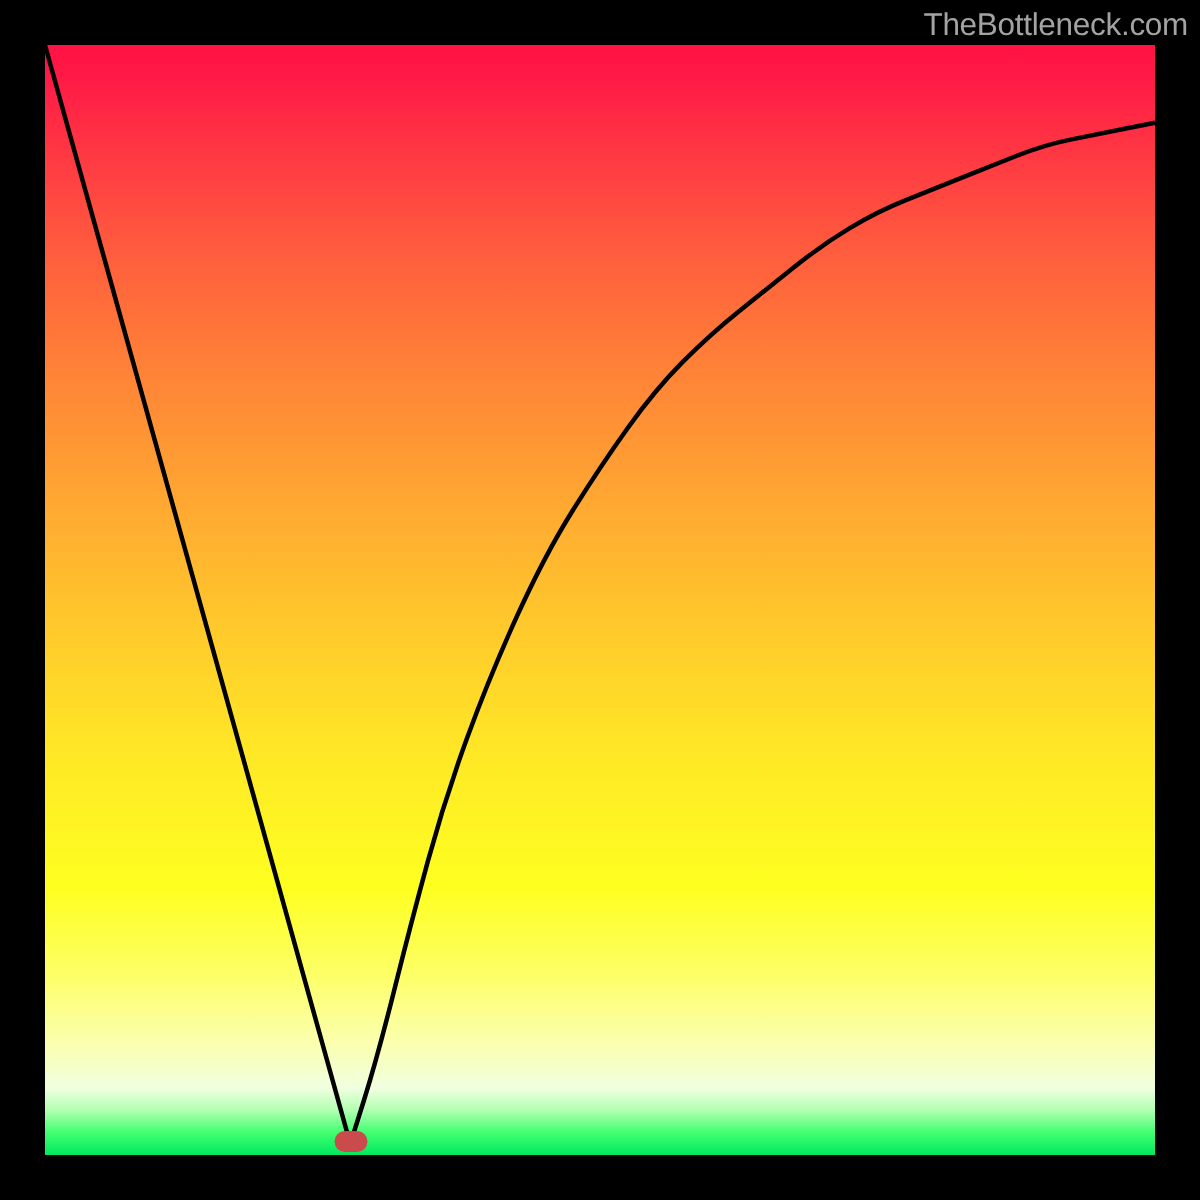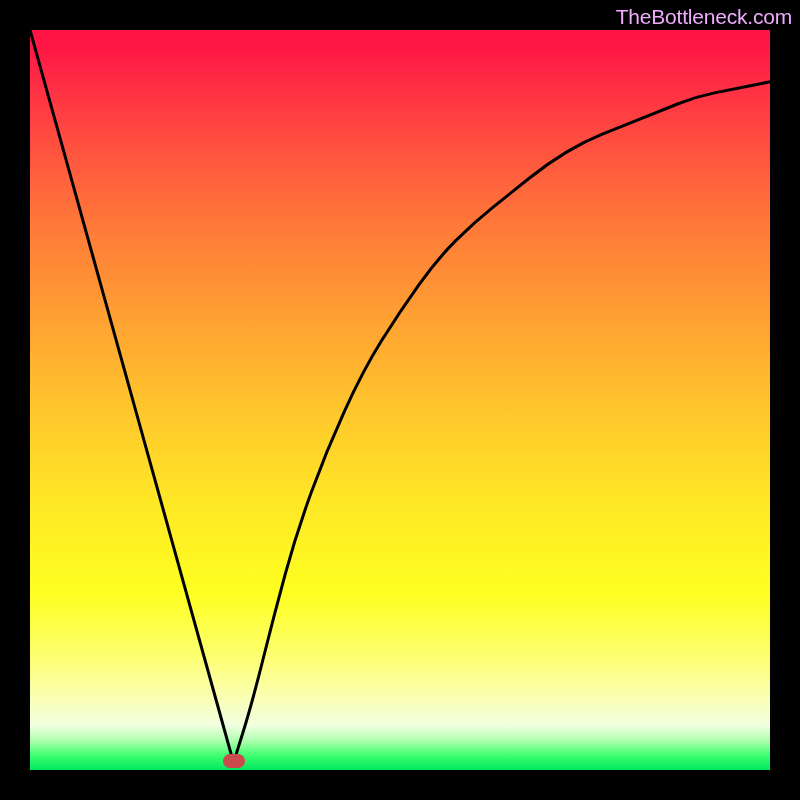--- a/index.html
+++ b/index.html
@@ -56,21 +56,21 @@
     height: 14px;
     border-radius: 7px;
     transform: translate(-50%, -50%);
   }
   .watermark {
     position: absolute;
     top: 5px;
     right: 8px;
     font-family: Arial, Helvetica, sans-serif;
     font-size: 21px;
-    color: #f0abfc;
+    color: #a3a3a3;
     letter-spacing: -0.2px;
   }
 </style>
 </head>
 <body>
 
 <div class="outer">
   <div class="watermark">TheBottleneck.com</div>
 
   <div class="plot-area">

